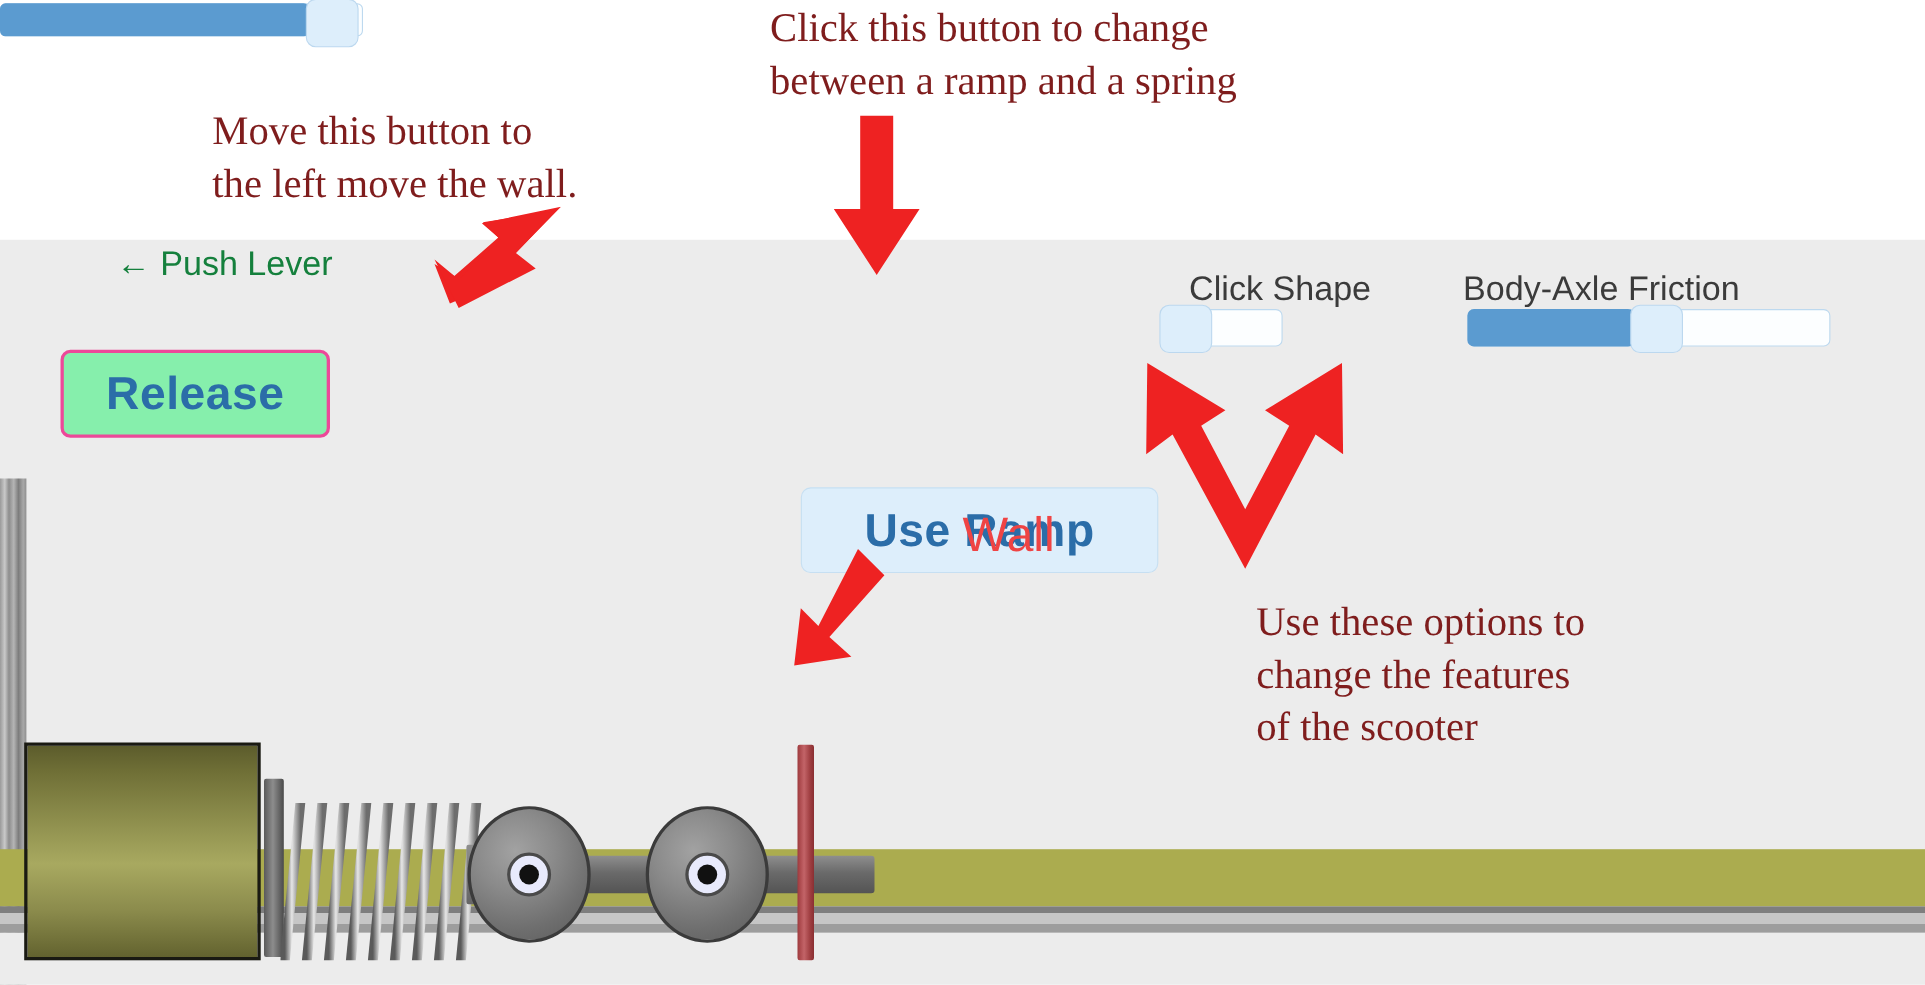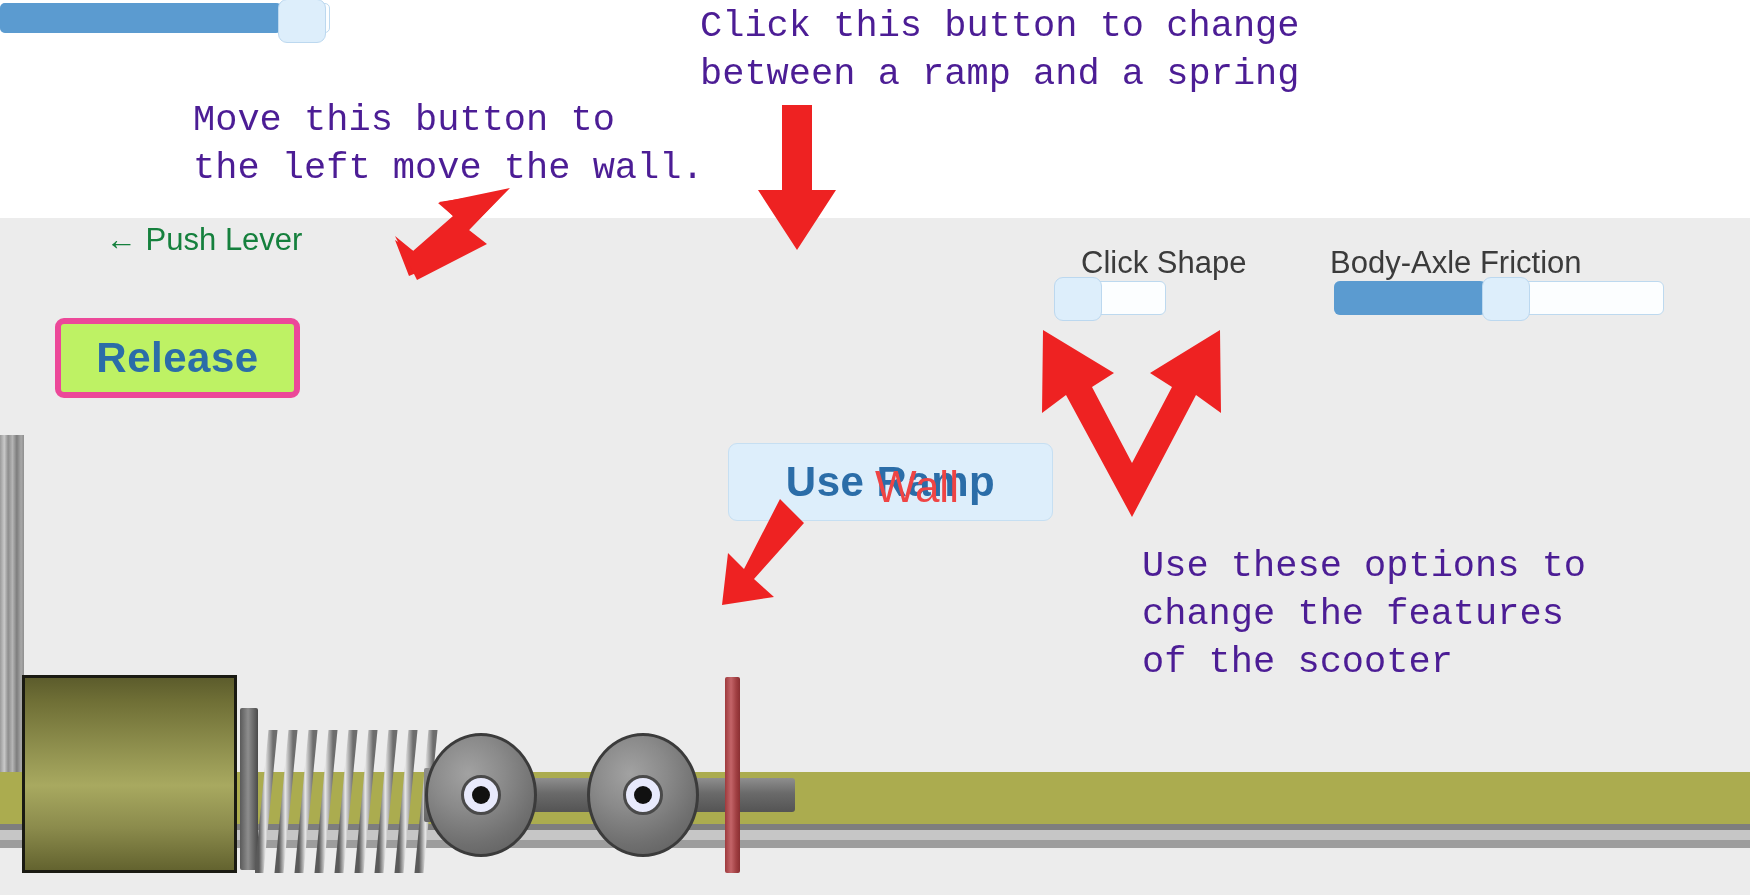--- a/index.html
+++ b/index.html
@@ -103,21 +103,21 @@
 
   
   #lever-slider{left:38px;top:277px;width:330px;height:36px;}
   #lever-slider .trk{position:absolute;left:0;top:3px;width:330px;height:30px;background:#fcfeff;border:1px solid #bdd9ef;border-radius:5px;box-sizing:border-box;}
   #lever-slider .fil{position:absolute;left:0;top:3px;width:281px;height:30px;background:#5b9bd0;border-radius:5px;}
   #lever-slider .hnd{position:absolute;left:278px;top:-1px;width:48px;height:44px;background:#ddeefb;border:1px solid #bcd8ef;border-radius:9px;box-sizing:border-box;}
 
   
   #release-btn{
     position:absolute;left:55px;top:318px;width:245px;height:80px;
-    background:#bef264;border:6px solid #ec4899;border-radius:9px;box-sizing:border-box;
+    background:#86efac;border:3px solid #ec4899;border-radius:9px;box-sizing:border-box;
     display:flex;align-items:center;justify-content:center;
     color:#2b6da8;font-size:42px;font-weight:bold;letter-spacing:.5px;
   }
 
   
   #use-ramp-btn{
     position:absolute;left:728px;top:443px;width:325px;height:78px;
     background:#ddeefb;border:1px solid #c6dff2;border-radius:9px;box-sizing:border-box;
     display:flex;align-items:center;justify-content:center;
     color:#2b6da8;font-size:42px;font-weight:bold;letter-spacing:.5px;
@@ -138,22 +138,22 @@
     position:absolute;left:1330px;top:245px;
     color:#3b3b3b;font-size:31px;white-space:nowrap;text-align:center;
   }
   #friction-slider{position:absolute;left:1334px;top:278px;width:330px;height:44px;}
   #friction-slider .trk{position:absolute;left:0;top:3px;width:330px;height:34px;background:#fcfeff;border:1px solid #bdd9ef;border-radius:6px;box-sizing:border-box;}
   #friction-slider .fil{position:absolute;left:0;top:3px;width:152px;height:34px;background:#5b9bd0;border-radius:6px;}
   #friction-slider .hnd{position:absolute;left:148px;top:-1px;width:48px;height:44px;background:#ddeefb;border:1px solid #bcd8ef;border-radius:9px;box-sizing:border-box;}
 
   
   .note{
-    position:absolute;color:#4c1d95;font-size:37px;line-height:1.3;
-    font-family:Liberation Mono, monospace;white-space:pre-line;
+    position:absolute;color:#7f1d1d;font-size:37px;line-height:1.3;
+    font-family:Liberation Serif, serif;white-space:pre-line;
   }
   #note-wall{
     position:absolute;color:#ef4444;font-size:44px;left:875px;top:462px;white-space:nowrap;
   }
   #note-lever{left:193px;top:96px;}
   #note-ramp{left:700px;top:2px;}
   #note-options{left:1142px;top:542px;}
 
   .arrow-svg{position:absolute;pointer-events:none;}
 </style>

